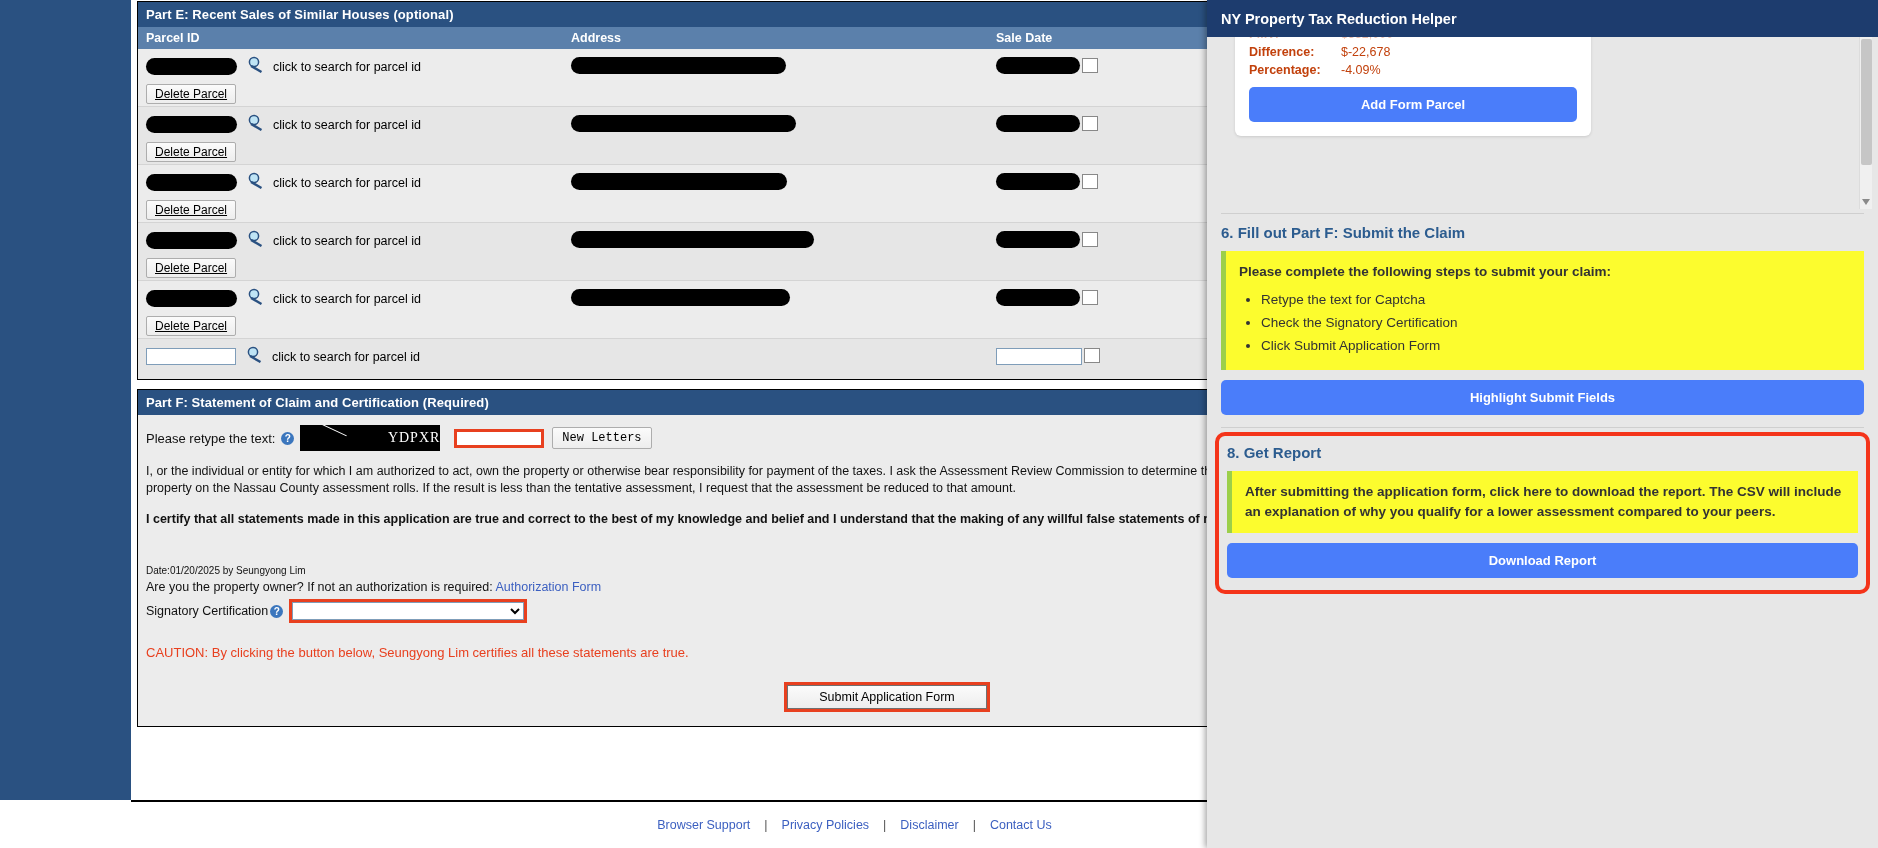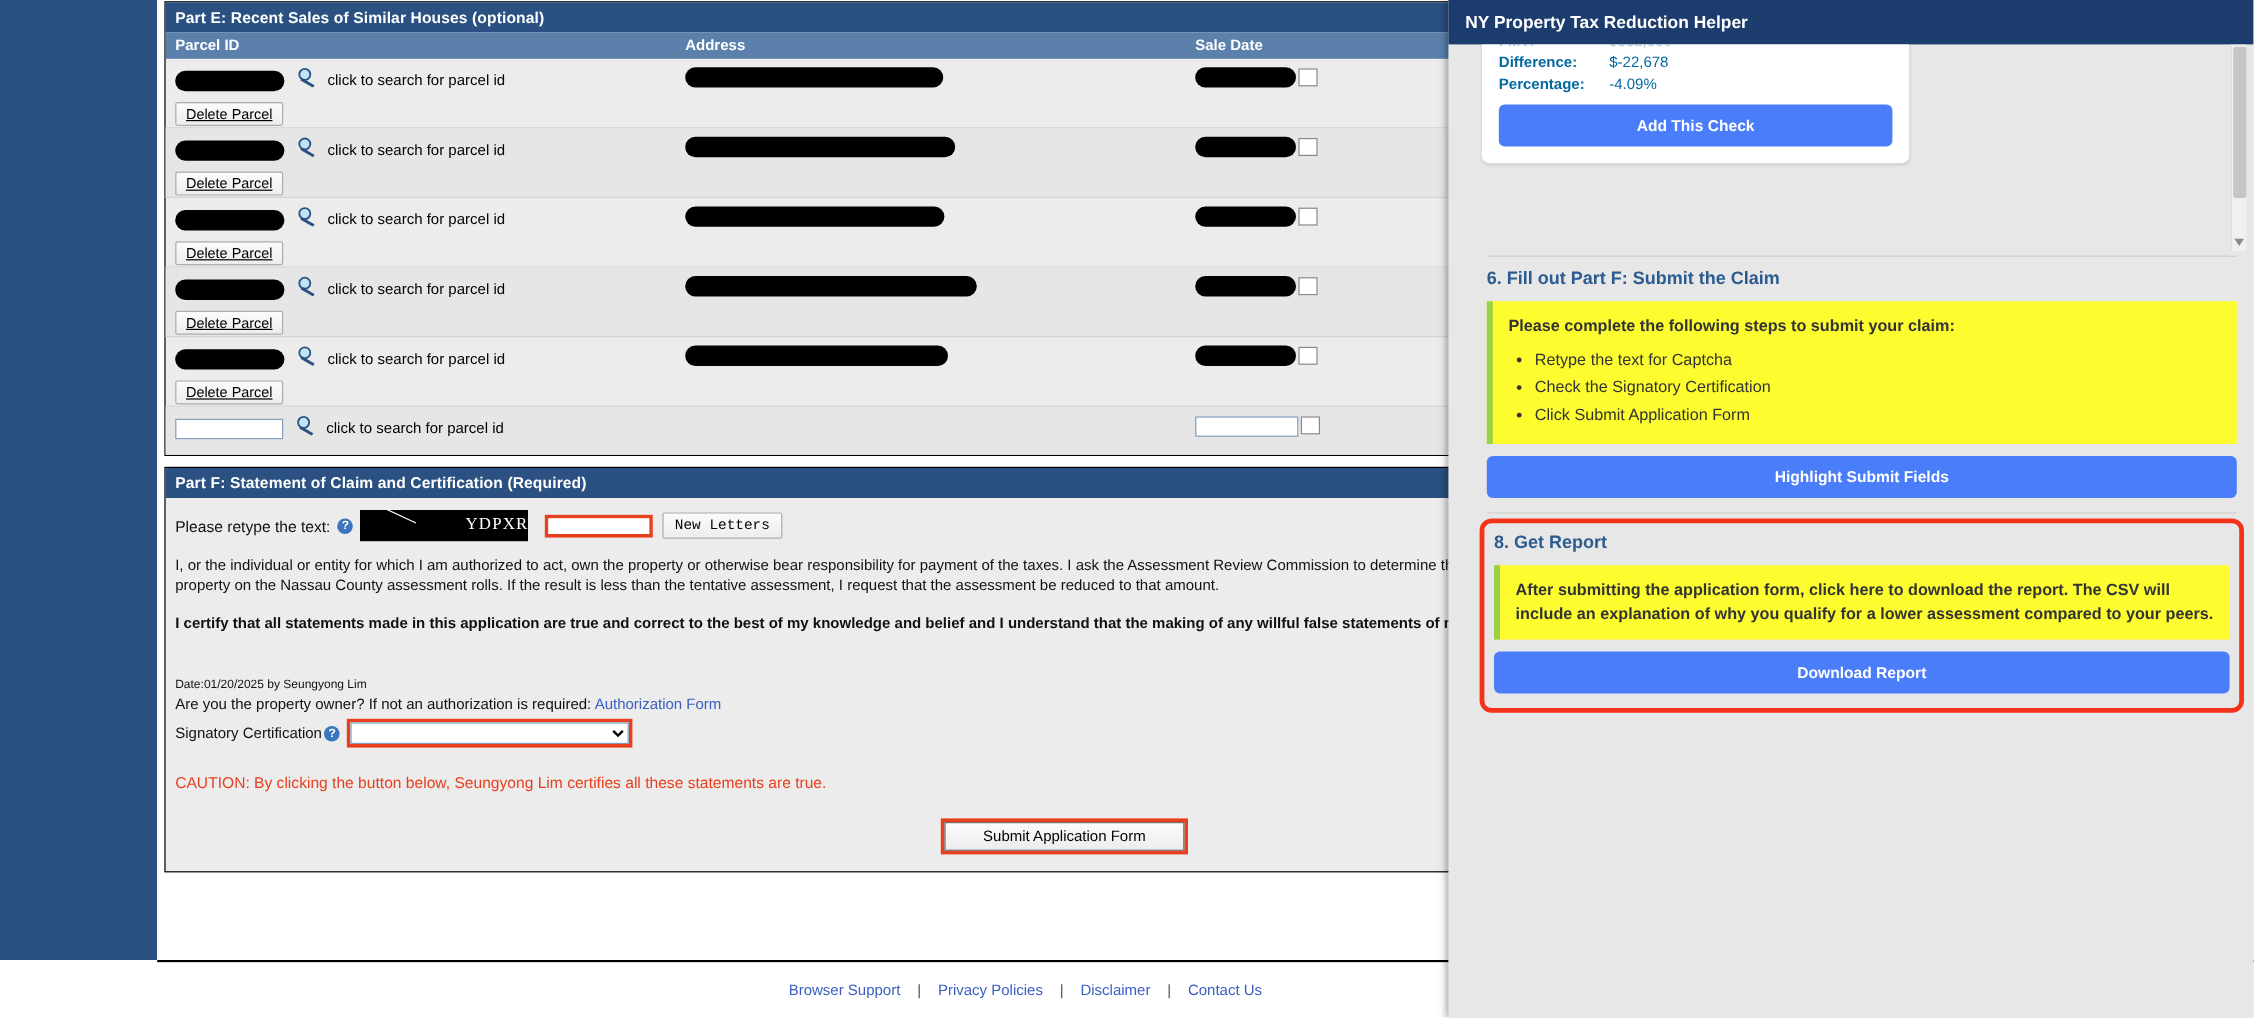--- a/index.html
+++ b/index.html
@@ -172,21 +172,21 @@
     font-size: 14.5px; font-weight: bold;
   }
   .ext-scrollarea { position: relative; height: 811px; overflow: hidden; }
 
   .result-card {
     position: absolute; left: 28px; top: 0; width: 356px;
     background: #fff; border-radius: 6px;
     padding: 8px 14px 14px 14px;
     box-shadow: 0 1px 3px rgba(0,0,0,.12);
   }
-  .res-line { display: flex; font-size: 12.5px; margin: 4px 0; color: #0369a1; }
+  .res-line { display: flex; font-size: 12.5px; margin: 4px 0; color: #c2410c; }
   .res-line .k { width: 92px; font-weight: bold; }
   .res-line.clipped { opacity: .35; margin-top: -4px; }
   .btn-primary {
     display: block; width: 100%; text-align: center;
     background: #4a7dfa; color: #fff; font-weight: bold; font-size: 13px;
     border: none; border-radius: 5px; padding: 10px 0; margin-top: 10px;
     cursor: pointer; font-family: "Liberation Sans", sans-serif;
   }
 
   .scrollbar {
@@ -423,24 +423,24 @@
           <span>$552,000</span>
         </div>
         <div class="res-line">
           <span class="k">Difference:</span>
           <span>$-22,678</span>
         </div>
         <div class="res-line">
           <span class="k">Percentage:</span>
           <span>-4.09%</span>
         </div>
-        <button class="btn-primary">Add This Check</button>
-      </div>
-
-      <div style="position:absolute;top:176px;left:18px;right:0;">
+        <button class="btn-primary">Add Form Parcel</button>
+      </div>
+
+      <div style="position:absolute;top:176px;left:0;right:0;">
         <div class="divider"></div>
 
         <div class="step">
           <div class="step-title">6. Fill out Part F: Submit the Claim</div>
           <div class="note">
             <div>Please complete the following steps to submit your claim:</div>
             <ul>
               <li>Retype the text for Captcha</li>
               <li>Check the Signatory Certification</li>
               <li>Click Submit Application Form</li>

